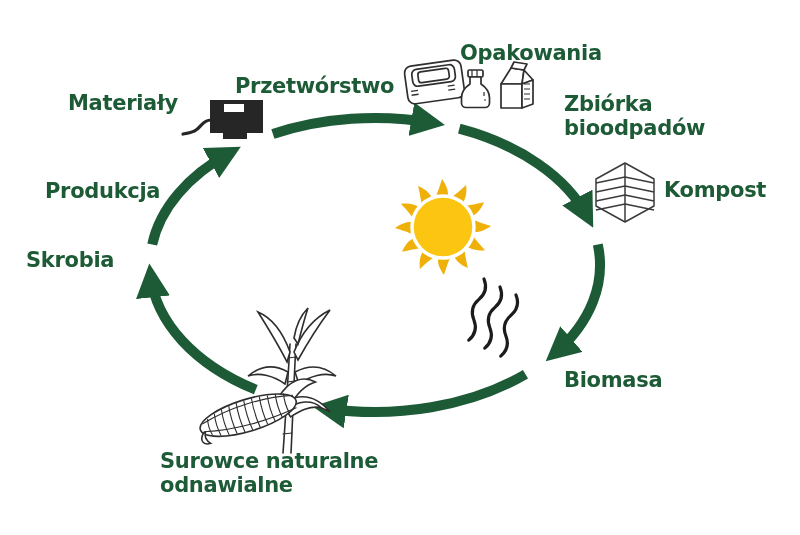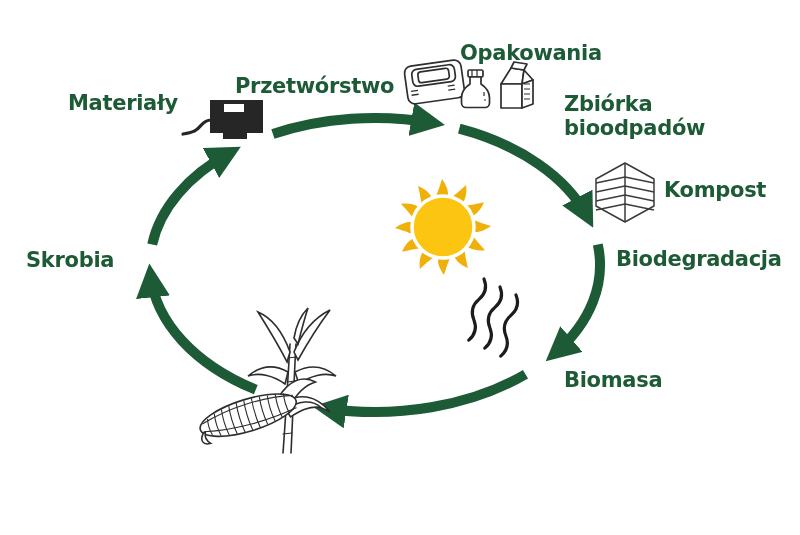--- a/index.html
+++ b/index.html
@@ -147,26 +147,30 @@
 
   <div class="lbl" style="left:235px;top:75px">Przetwórstwo</div>
 
   <div class="lbl" style="left:564px;top:93px">
     <div>Zbiórka</div>
     <div>bioodpadów</div>
   </div>
 
   <div class="lbl" style="left:664px;top:179px">Kompost</div>
 
-  <div class="lbl" style="left:616px;top:248px">Biodegradacja</div>
 
   <div class="lbl" style="left:564px;top:369px">
     <div>Biomasa</div>
   </div>
 
 
+  <div class="lbl center" style="left:160px;top:450px;width:224px">
+    <div>Surowce naturalne</div>
+    <div>odnawialne</div>
+  </div>
 
   <div class="lbl center" style="left:26px;top:249px;width:114px">
     <div>Skrobia</div>
   </div>
 
+  <div class="lbl" style="left:45px;top:180px">Produkcja</div>
 
 </div>
 
 </body></html>

